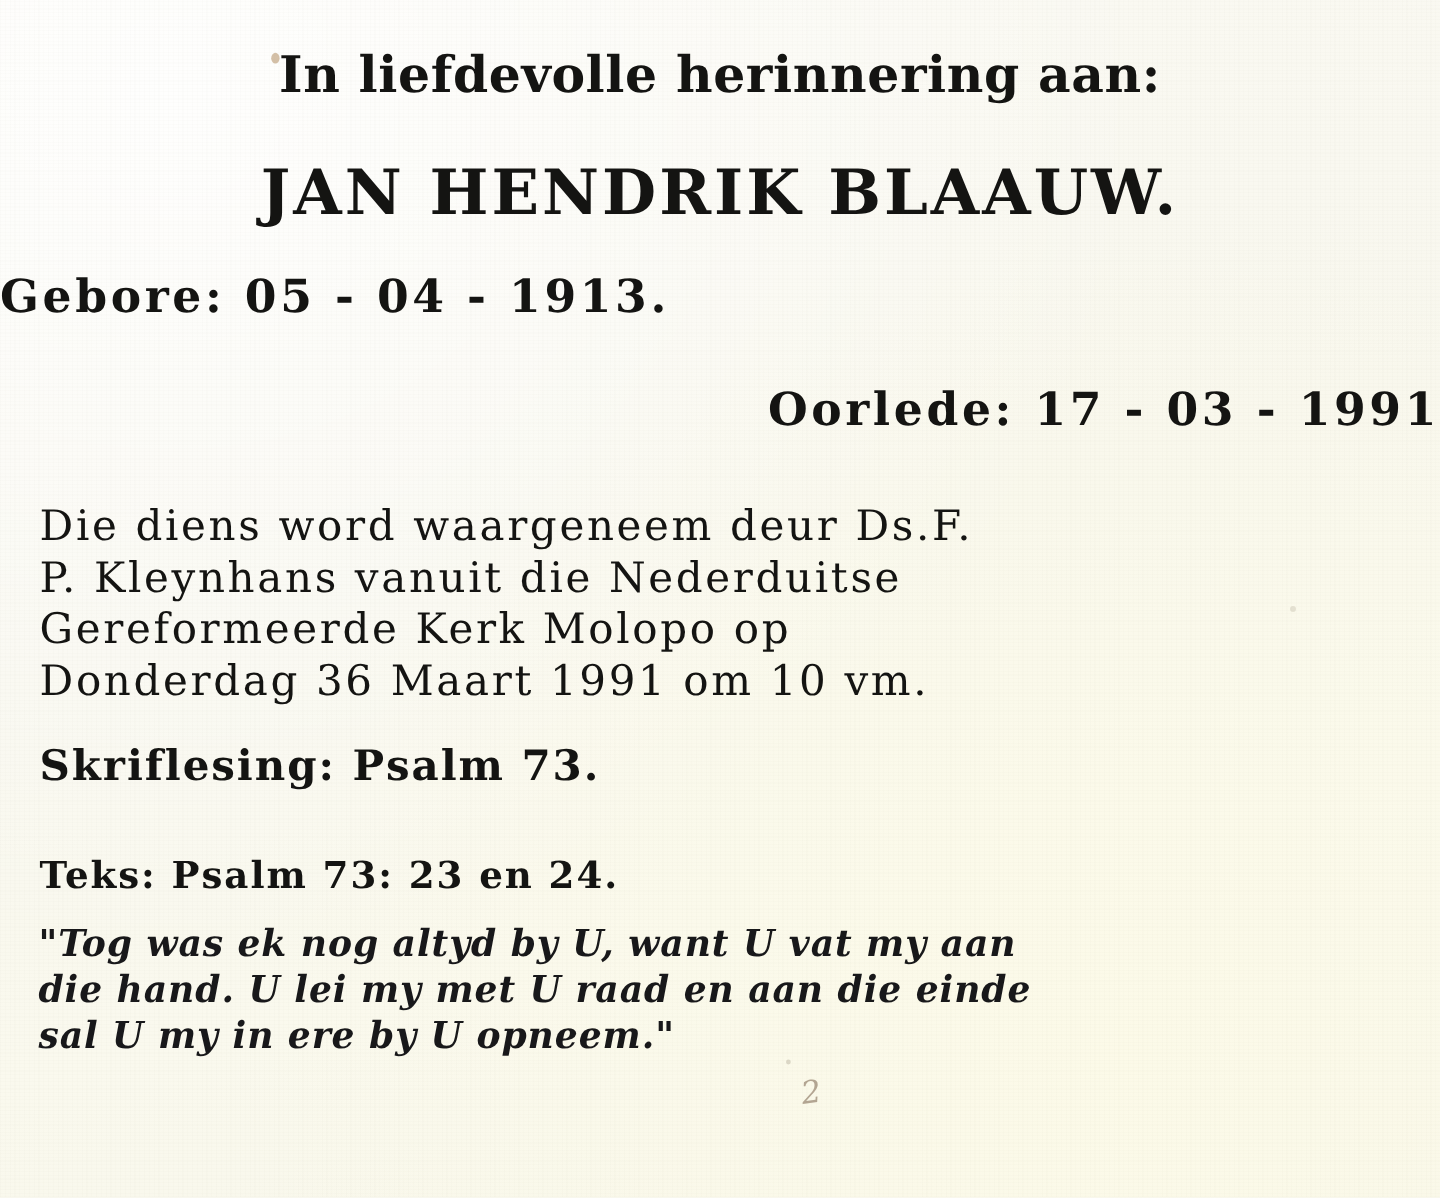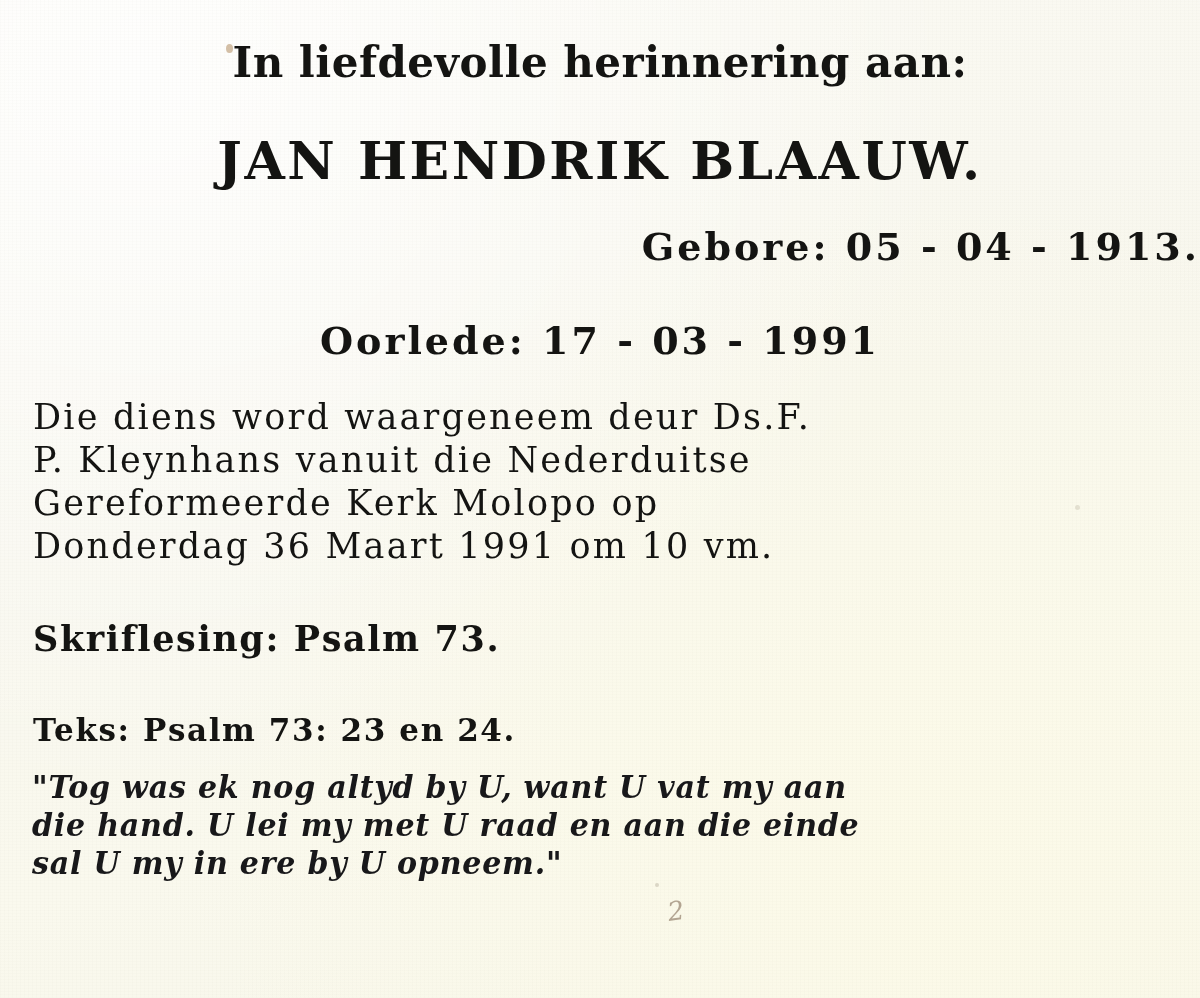--- a/index.html
+++ b/index.html
@@ -76,43 +76,43 @@
     letter-spacing: 2.5px;
     white-space: nowrap;
     font-variant: small-caps;
     text-transform: none;
   }
 
   .line-born {
     position: absolute;
     left: 0; right: 0;
     top: 224px;
+    text-align: left;
+    font-size: 38px;
+    font-weight: 700;
+    letter-spacing: 3px;
+    white-space: nowrap;
+  }
+
+  .line-died {
+    position: absolute;
+    left: 0; right: 0;
+    top: 318px;
     text-align: right;
     font-size: 38px;
     font-weight: 700;
     letter-spacing: 3px;
     white-space: nowrap;
   }
 
-  .line-died {
-    position: absolute;
-    left: 0; right: 0;
-    top: 318px;
-    text-align: center;
-    font-size: 38px;
-    font-weight: 700;
-    letter-spacing: 3px;
-    white-space: nowrap;
-  }
-
   
   .service-block {
     position: absolute;
     left: 33px;
-    top: 396px;
+    top: 418px;
     width: 1140px;
   }
   .service-line {
     font-size: 35px;
     font-weight: 400;
     letter-spacing: 2.2px;
     line-height: 43px;
     white-space: nowrap;
     color: #141412;
   }

